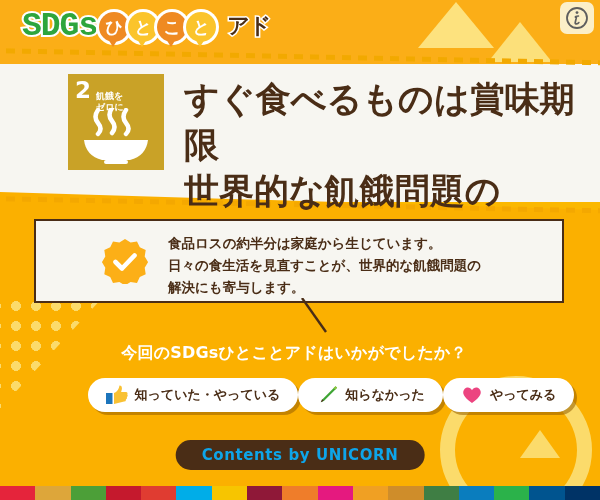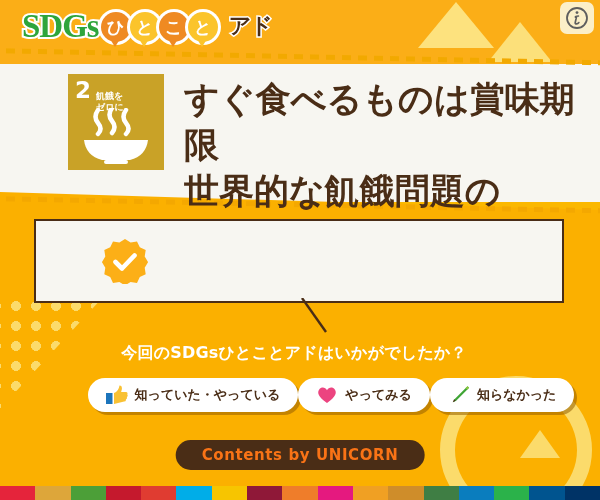--- a/index.html
+++ b/index.html
@@ -38,21 +38,21 @@
   
   .lower{
     position:absolute;left:0;top:180px;width:600px;height:320px;z-index:3;
     background:#FBB000;
     clip-path:polygon(0 12px,600px 30px,600px 320px,0 320px);
   }
 
   
   .logo{position:absolute;left:22px;top:10px;z-index:6;display:flex;align-items:flex-end;}
   .logo-sdgs{
-    font-family:Liberation Serif, serif;font-weight:bold;font-size:33px;
+    font-family:Liberation Mono, monospace;font-weight:bold;font-size:33px;
     color:#2EA53C;letter-spacing:-1px;line-height:1;
     -webkit-text-stroke:4px #FFFFFF;paint-order:stroke fill;
   }
   .bubbles{display:flex;align-items:flex-end;margin-left:2px;margin-bottom:1px;}
   .bub{
     position:relative;width:30px;height:30px;border-radius:50%;
     display:flex;align-items:center;justify-content:center;
     font-size:17px;font-weight:bold;color:#FFFFFF;margin-right:-1px;
     box-shadow:0 0 0 3px #FFFFFF;
   }
@@ -127,21 +127,21 @@
   .btn{
     height:34px;border-radius:17px;background:#FFFFFF;
     box-shadow:3px 3px 0 rgba(150,95,0,.55);
     display:flex;align-items:center;padding:0 18px;
     font-size:13px;font-weight:bold;color:#4A2D16;white-space:nowrap;
   }
   .btn .ic{display:flex;align-items:center;margin-right:7px;}
 
   .footer-pill{
     position:absolute;left:50%;transform:translateX(-50%);top:440px;z-index:6;
-    background:#4A2D16;color:#f97316;border-radius:16px;
+    background:#4A2D16;color:#0ea5e9;border-radius:16px;
     padding:6px 26px;font-size:15px;font-weight:bold;letter-spacing:.6px;
   }
 
   
   .strip{position:absolute;left:0;bottom:0;width:600px;height:14px;display:flex;z-index:9;}
   .strip span{flex:1 1 0;height:14px;display:block;}
 </style>
 </head>
 <body>
 
@@ -206,54 +206,59 @@
   <div class="dashline2"></div>
   <div class="dots"></div>
   <div class="ring"></div>
   <div class="tri-c"></div>
 
   <div class="infobox">
     <svg class="ck" viewBox="0 0 46 46">
       <path d="M23 1 l5.6 3.4 6.4 -1 2.8 5.9 5.9 2.8 -1 6.5 3.4 5.6 -3.4 5.6 1 6.5 -5.9 2.8 -2.8 5.9 -6.4 -1 -5.6 3.4 -5.6 -3.4 -6.4 1 -2.8 -5.9 -5.9 -2.8 1 -6.5 -3.4 -5.6 3.4 -5.6 -1 -6.5 5.9 -2.8 2.8 -5.9 6.4 1 z" fill="#FCAF17"></path>
       <path d="M13.5 24 l6.5 6.5 12.5 -13" fill="none" stroke="#fff" stroke-width="4.6" stroke-linecap="round" stroke-linejoin="round"></path>
     </svg>
+    <div class="txt">
+      <div>食品ロスの約半分は家庭から生じています。</div>
+      <div>日々の食生活を見直すことが、世界的な飢餓問題の</div>
+      <div>解決にも寄与します。</div>
+    </div>
   </div>
   <svg class="tail" viewBox="0 0 32 36">
     <path d="M2 0 L26 34" fill="none" stroke="#4A2D16" stroke-width="2.4"></path>
   </svg>
 
   <div class="question">今回のSDGsひとことアドはいかがでしたか？</div>
 
   <div class="btnrow">
     <div class="btn">
       <span class="ic">
         <svg width="22" height="20" viewBox="0 0 22 20">
           <rect x="0" y="8" width="6.5" height="11" fill="#1C75BC"></rect>
           <path d="M8 19 V8 q4.5 -1.5 5.5 -7.5 q3 -.5 2.3 4 l-.7 2.6 h5.1 q1.9 .4 1.1 2.4 q1 1.6 -.5 2.6 q.7 1.7 -.9 2.4 q.3 1.9 -1.8 2.1 z" fill="#F9C133"></path>
         </svg>
       </span>
       <span>知っていた・やっている</span>
     </div>
     <div class="btn">
       <span class="ic">
         <svg width="22" height="20" viewBox="0 0 22 20">
-          <path d="M11 18 C2 11.5 1 7.5 3.2 4.4 C5.4 1.3 9.4 2 11 5.2 C12.6 2 16.6 1.3 18.8 4.4 C21 7.5 20 11.5 11 18 z" fill="#EC4480"></path>
-        </svg>
-      </span>
-      <span>やってみる</span>
-    </div>
-    <div class="btn">
-      <span class="ic">
-        <svg width="22" height="20" viewBox="0 0 22 20">
           <path d="M19.5 1.2 l1.6 1.6 -13 13 -3 1.4 1.4 -3 z" fill="#3FA535"></path>
           <path d="M19.5 1.2 l1.6 1.6 -1.9 1.9 -1.6 -1.6 z" fill="#8DC63F"></path>
           <path d="M6.1 14.2 l1.6 1.6 -3 1.4 z" fill="#4A2D16"></path>
         </svg>
       </span>
       <span>知らなかった</span>
+    </div>
+    <div class="btn">
+      <span class="ic">
+        <svg width="22" height="20" viewBox="0 0 22 20">
+          <path d="M11 18 C2 11.5 1 7.5 3.2 4.4 C5.4 1.3 9.4 2 11 5.2 C12.6 2 16.6 1.3 18.8 4.4 C21 7.5 20 11.5 11 18 z" fill="#EC4480"></path>
+        </svg>
+      </span>
+      <span>やってみる</span>
     </div>
   </div>
 
   <div class="footer-pill">Contents by UNICORN</div>
 
   <div class="strip">
       <span style="background: rgb(229, 36, 59);"></span>
       <span style="background: rgb(221, 166, 58);"></span>
       <span style="background: rgb(76, 159, 56);"></span>
       <span style="background: rgb(197, 25, 45);"></span>

